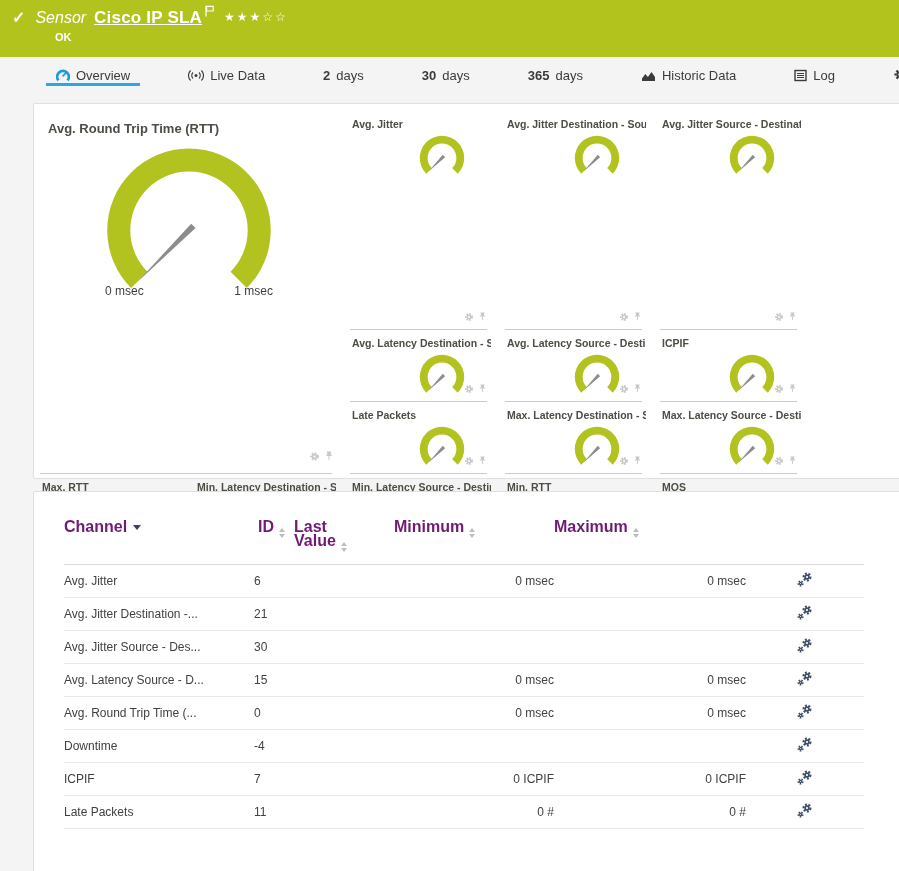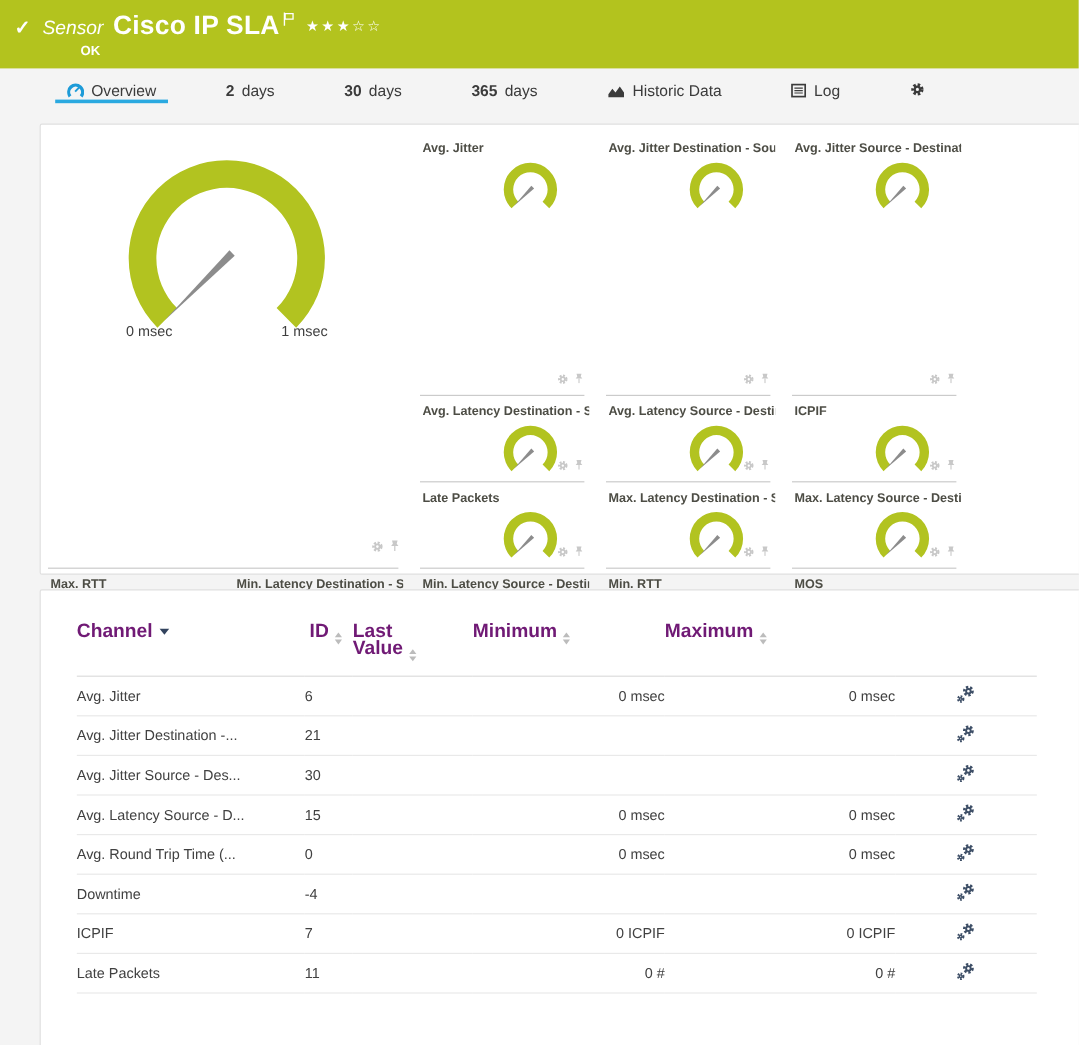--- a/index.html
+++ b/index.html
@@ -11,24 +11,24 @@
   }
 
   
   .topbar {
     position: absolute; left: 0; top: 0; width: 899px; height: 57px;
     background: #b3c31e; color: #fff;
   }
   .topbar-line1 { display: flex; align-items: baseline; padding: 8px 0 0 12px; }
   .check { font-size: 16px; font-weight: bold; margin-right: 10px; }
   .kind { font-style: italic; font-size: 16px; margin-right: 8px; }
-  .sensor-title { font-size: 22px; font-weight: bold; letter-spacing: .2px; }
+  .sensor-title { font-size: 17px; font-weight: bold; letter-spacing: .2px; text-decoration: underline; }
   .flag { margin: 0 10px 0 3px; position: relative; top: -6px; }
   .stars { font-size: 12px; letter-spacing: 2px; position: relative; top: -2px; }
-  .topbar-line2 { padding: 3px 0 0 55px; font-size: 11px; font-weight: bold; margin-left: 12px; }
+  .topbar-line2 { padding: 3px 0 0 55px; font-size: 11px; font-weight: bold; }
 
   
   .tabs {
     position: absolute; left: 0; top: 62px; width: 899px; height: 36px;
     display: flex; align-items: flex-start; gap: 38px; padding-left: 46px;
   }
   .tab {
     display: flex; align-items: center; gap: 6px;
     font-size: 13px; color: #3b3b3b; cursor: pointer;
     padding: 6px 10px 0 10px; white-space: nowrap;
@@ -134,20 +134,29 @@
   <div class="tab active">
     <span class="ticon">
       <svg width="14" height="14" viewBox="0 0 14 14">
         <path d="M2.4 11.3 A5.8 5.8 0 1 1 11.6 11.3" stroke="#1d9bd8" stroke-width="2.8" fill="none"></path>
         <line x1="6.6" y1="7.4" x2="10.2" y2="3.6" stroke="#1d9bd8" stroke-width="1.6"></line>
       </svg>
     </span>
     <span>Overview</span>
   </div>
   <div class="tab">
+    <span class="ticon">
+      <svg width="16" height="13" viewBox="0 0 16 13">
+        <circle cx="8" cy="6.5" r="1.5" fill="#3b3b3b"></circle>
+        <path d="M5 3.5a4.2 4.2 0 0 0 0 6 M11 3.5a4.2 4.2 0 0 1 0 6 M2.6 1.5a7 7 0 0 0 0 10 M13.4 1.5a7 7 0 0 1 0 10" stroke="#3b3b3b" stroke-width="1.1" fill="none"></path>
+      </svg>
+    </span>
+    <span>Live Data</span>
+  </div>
+  <div class="tab">
     <b>2</b>
     <span>days</span>
   </div>
   <div class="tab">
     <b>30</b>
     <span>days</span>
   </div>
   <div class="tab">
     <b>365</b>
     <span>days</span>
@@ -177,20 +186,21 @@
       </svg>
     </span>
 
   </div>
 </div>
 
 <div class="panel panel1">
   <div class="ggrid">
 
     <div class="gbig">
+      <div class="gbig-title">Avg. Round Trip Time (RTT)</div>
       <svg class="dial" width="210" height="152" viewBox="0 0 200 145">
         <path class="arc" d="M 44.85 143.15 A 78 78 0 1 1 155.15 143.15 L 139.6 127.6 A 56 56 0 1 0 60.4 127.6 Z"></path>
         <polygon class="needle" points="50.5,137.5 106.3,85.9 102.1,81.7"></polygon>
       </svg>
       <div class="scale">
         <span>0 msec</span>
         <span>1 msec</span>
       </div>
       <div class="cicons">
         <span class="setico">

